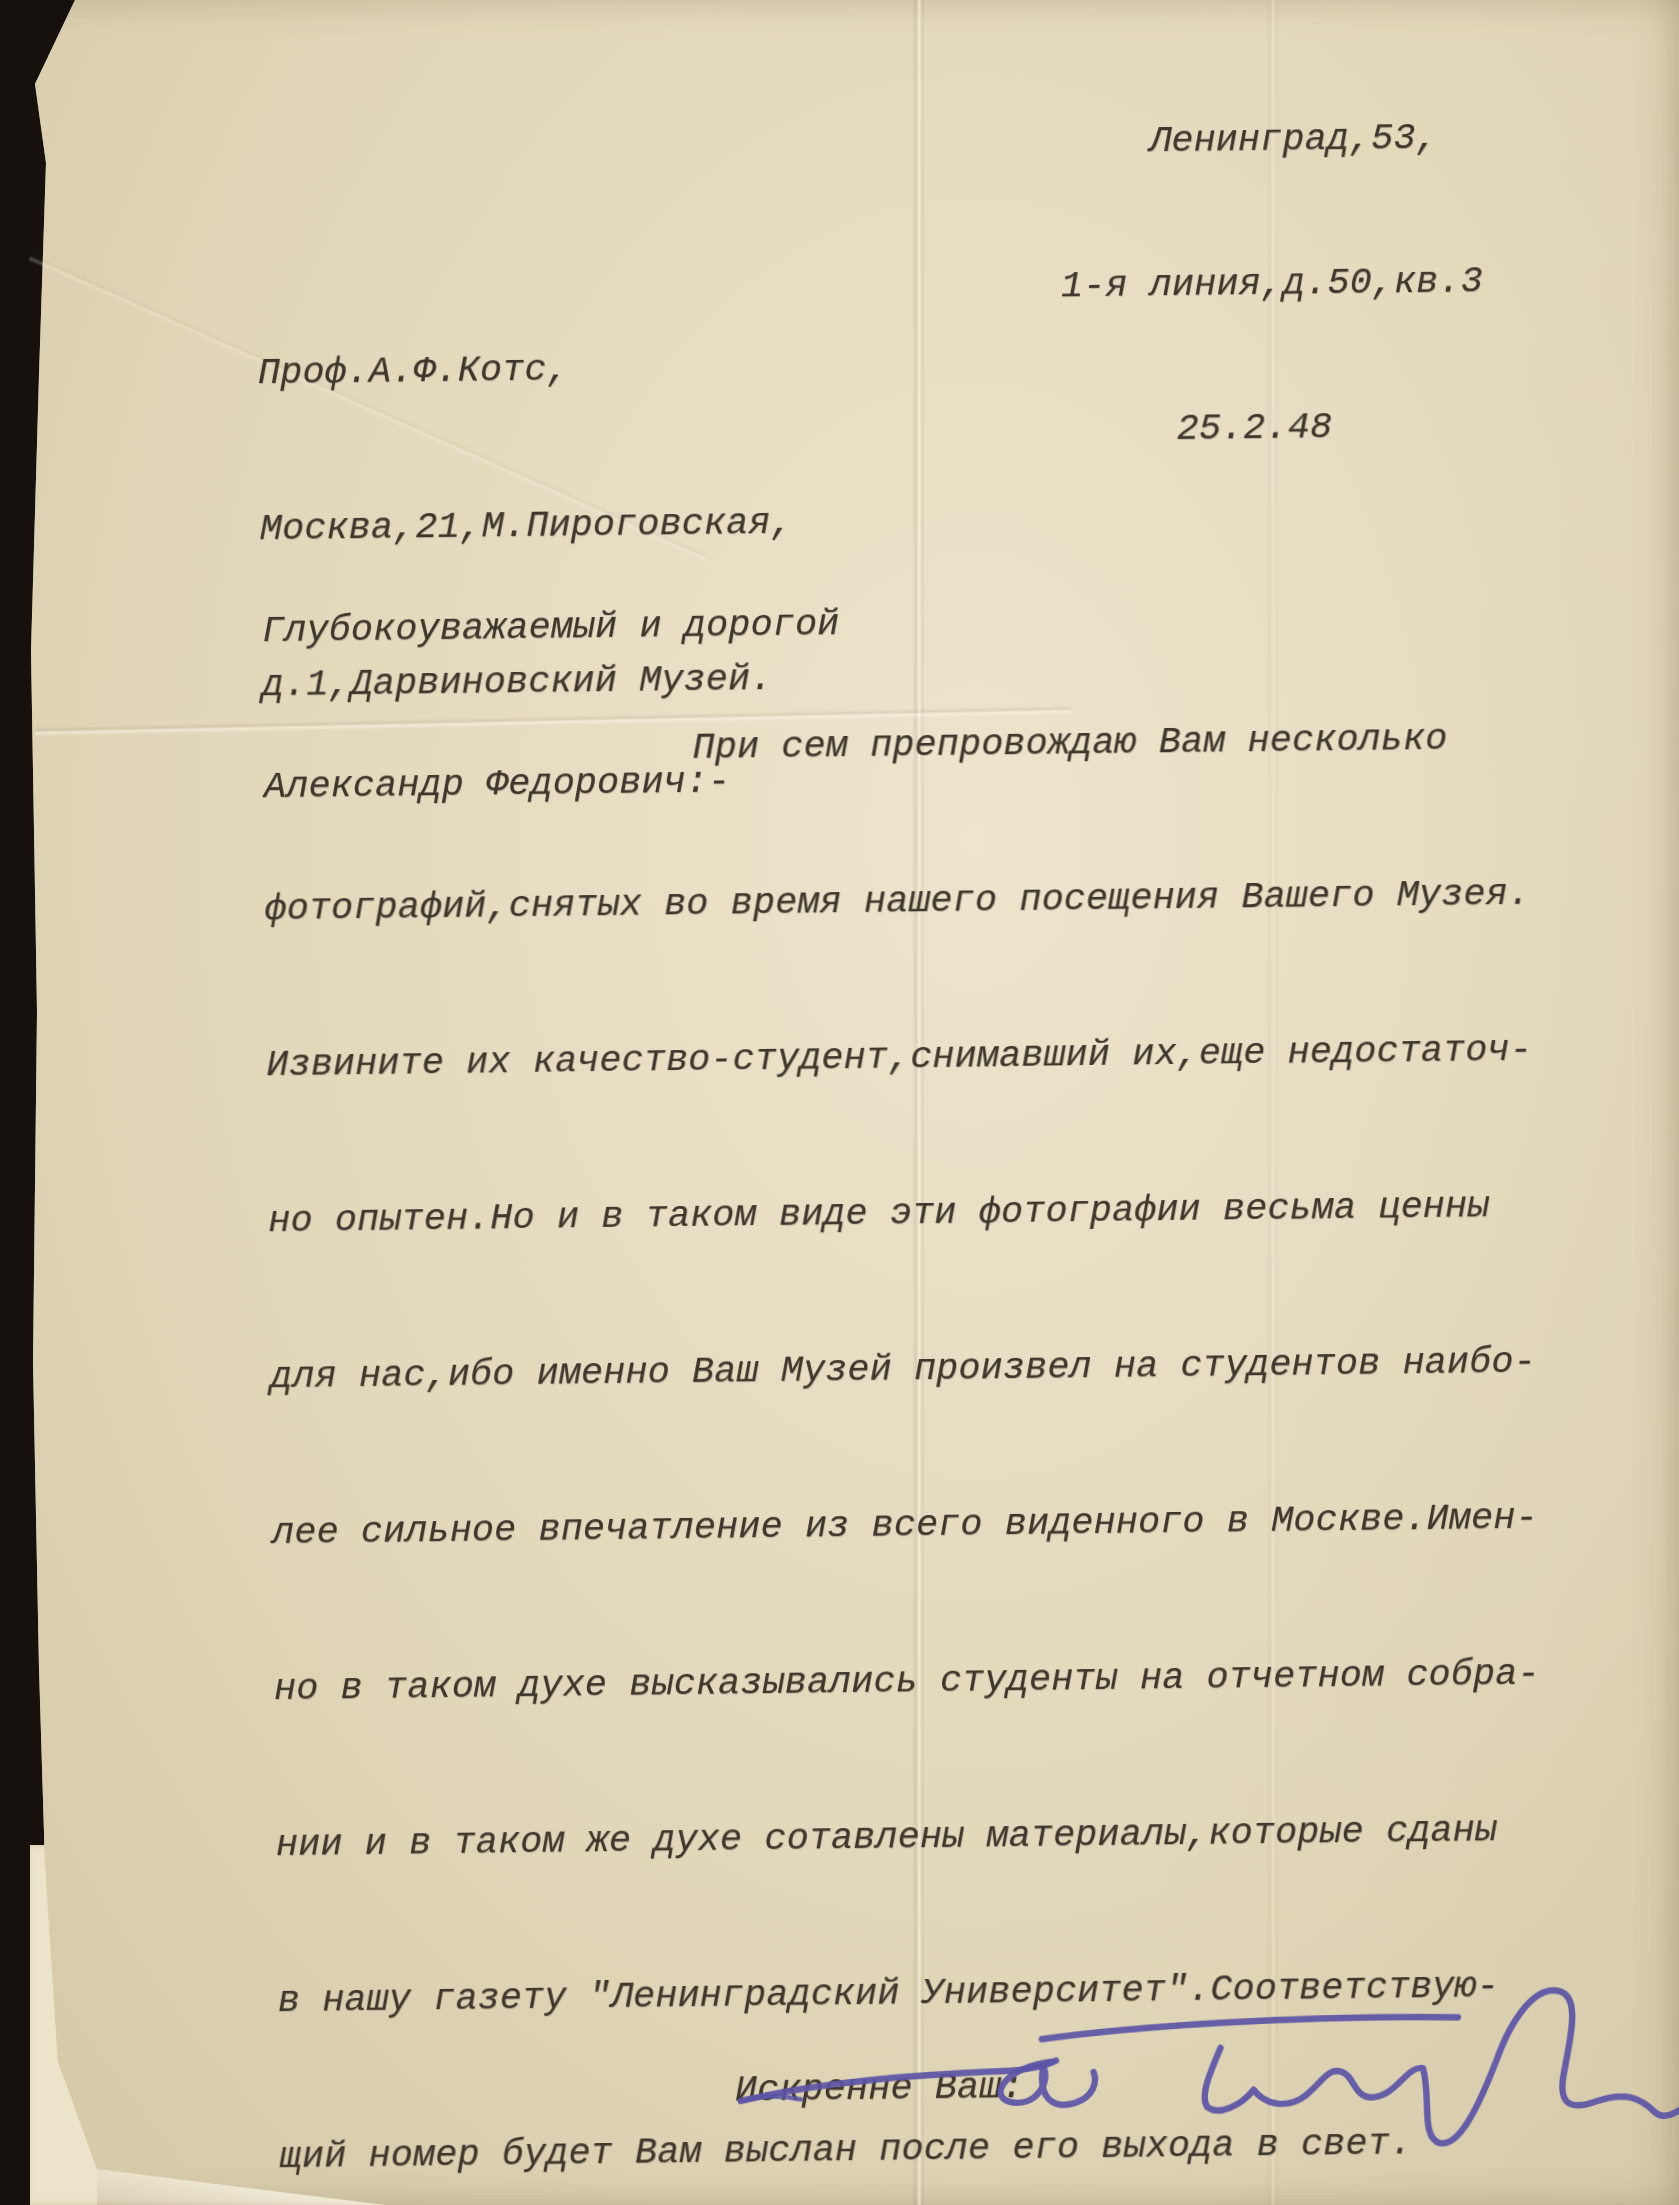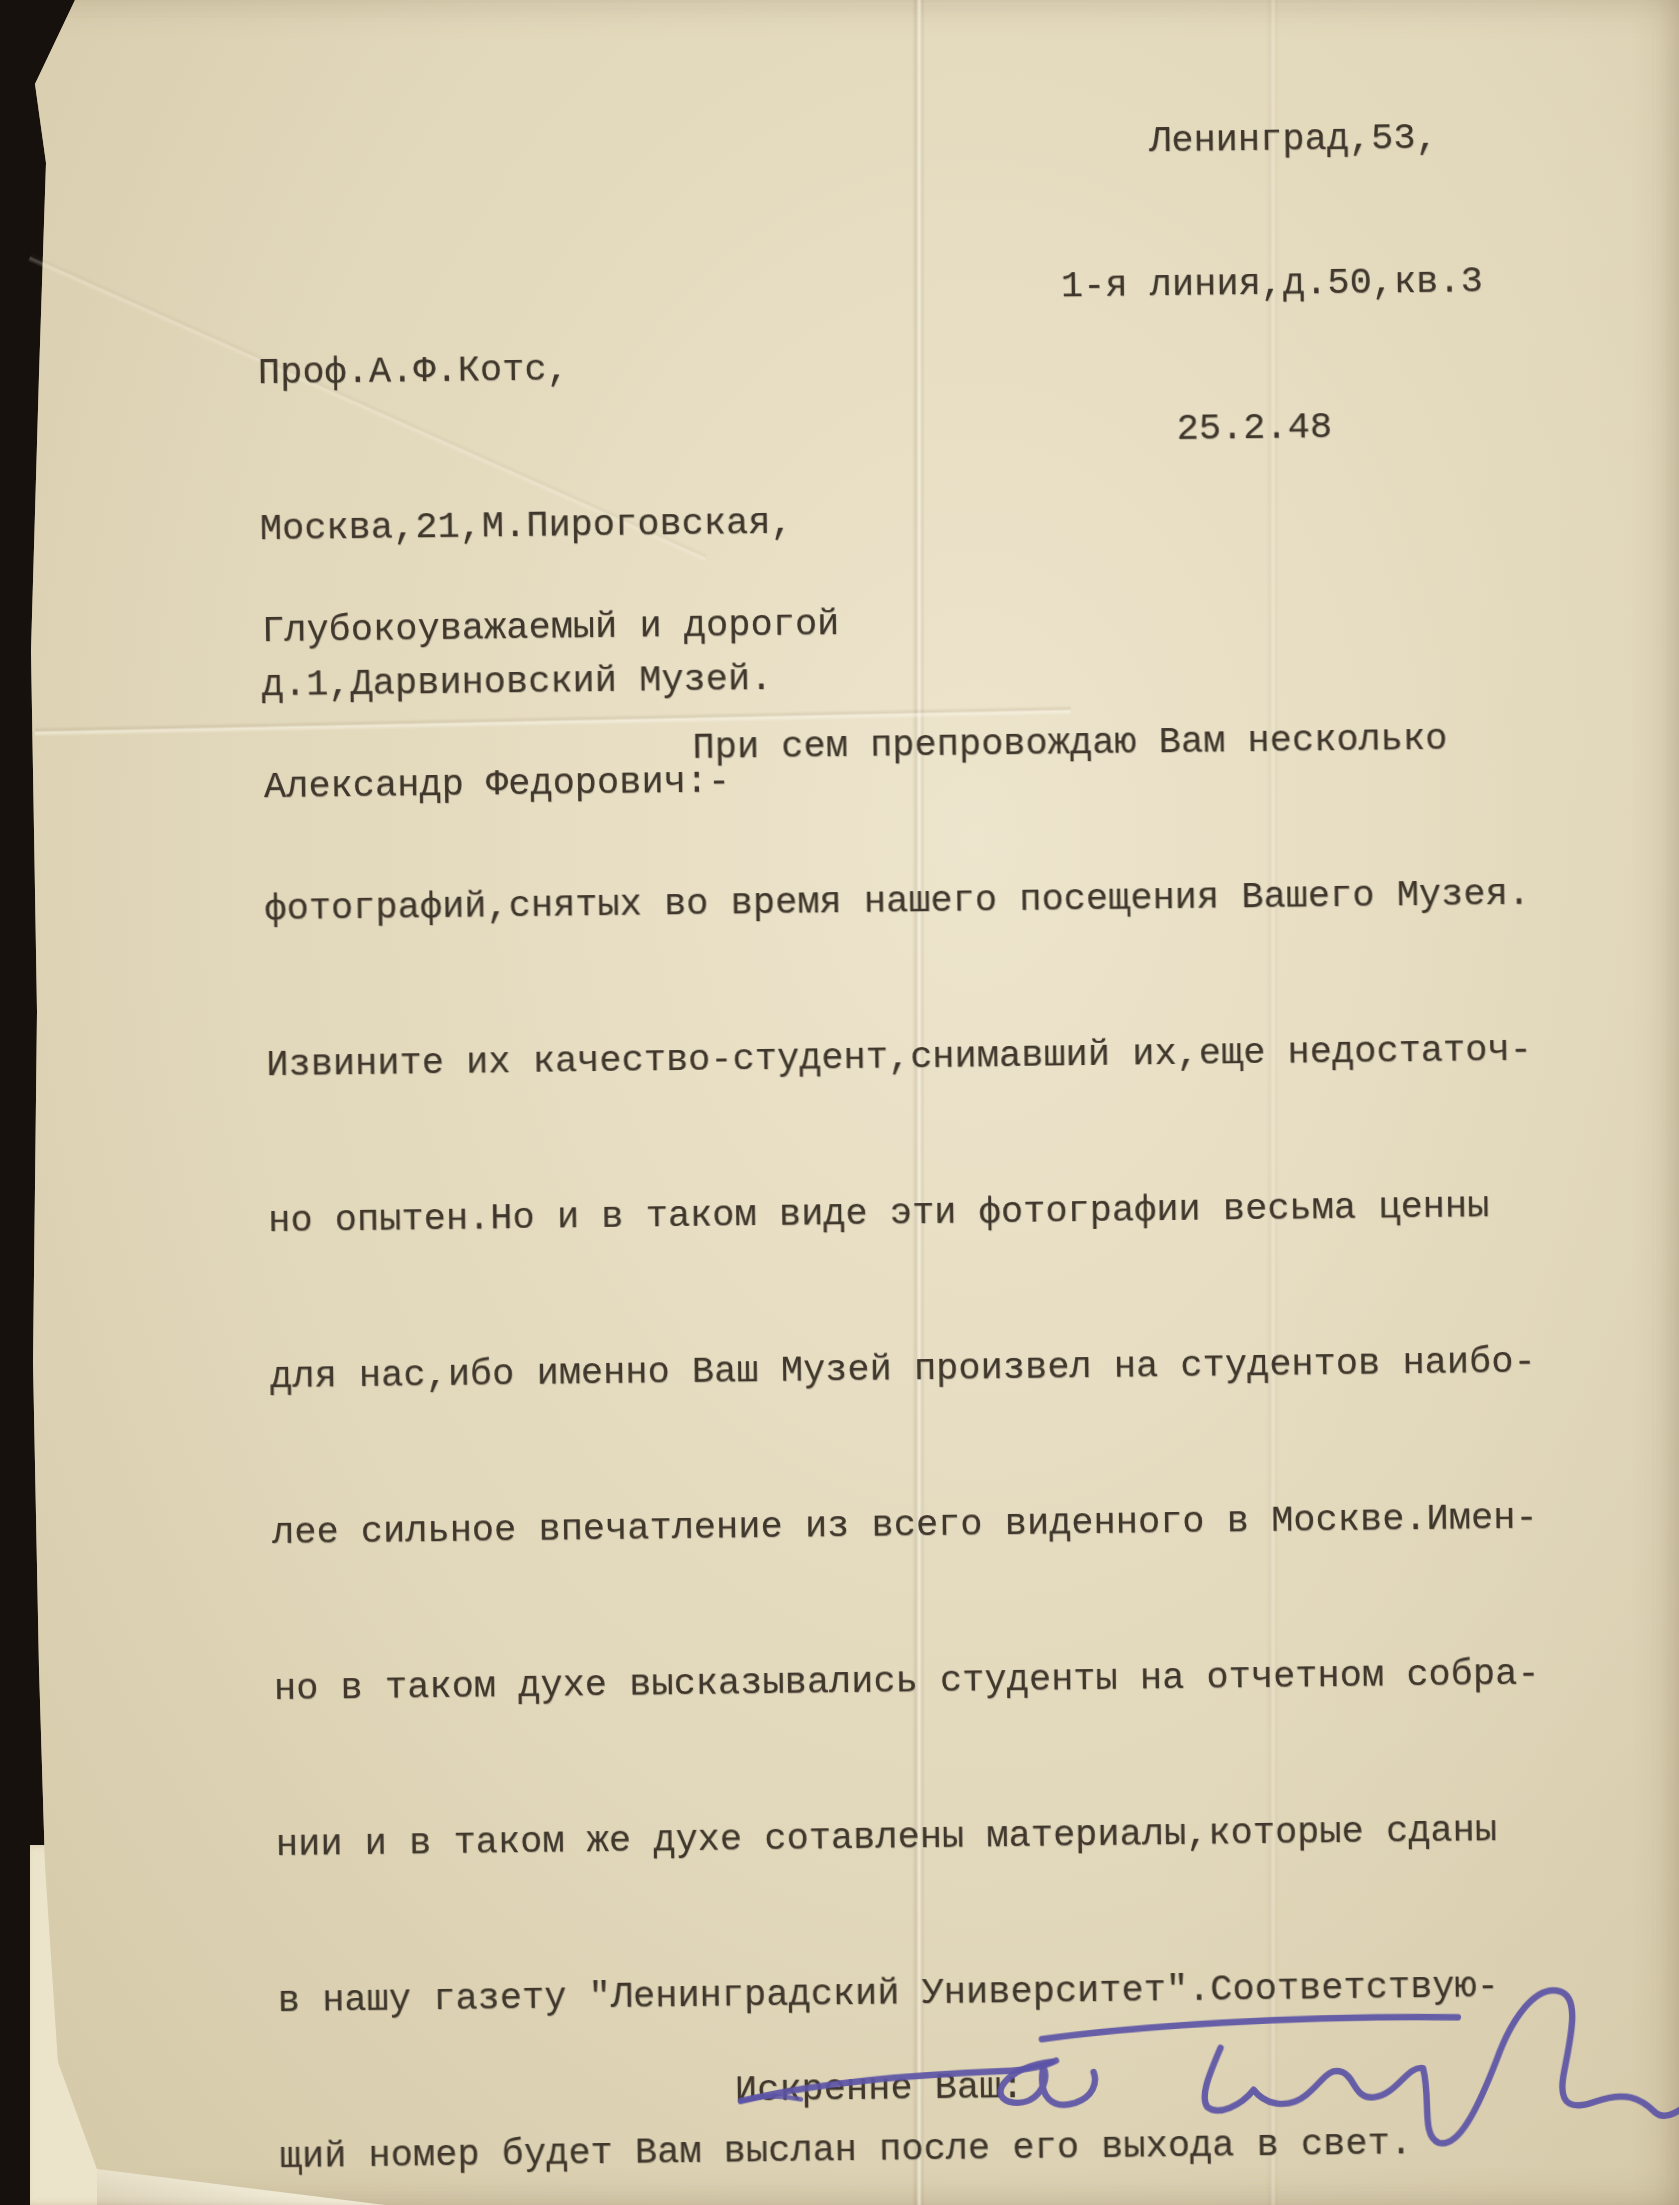--- a/index.html
+++ b/index.html
@@ -2,21 +2,21 @@
 <html style="font-size:8px"><head>
 <meta charset="utf-8">
 <title>Scanned letter</title>
 <style>
   html,body{margin:0;padding:0;}
   body{
     width:1679px;height:2205px;position:relative;overflow:hidden;
     background:#16110c;
     font-family:"Liberation Mono","DejaVu Sans Mono",monospace;
   }
-  .scan{position:absolute;inset:0;}
+  .scan{position:absolute;inset:0;font-style:italic;}
   
   .under-sheet{
     position:absolute;left:30px;top:1845px;width:405px;height:360px;
     background:#ece4ca;
     box-shadow:inset -4px 0 7px rgba(120,100,70,.25);
   }
   
   .paper{
     position:absolute;inset:0;
     background:

